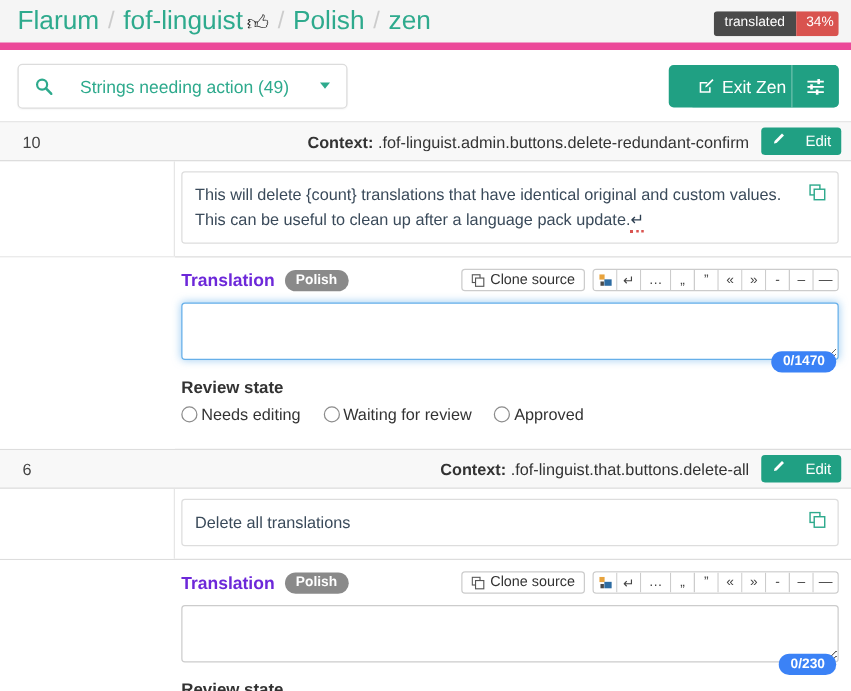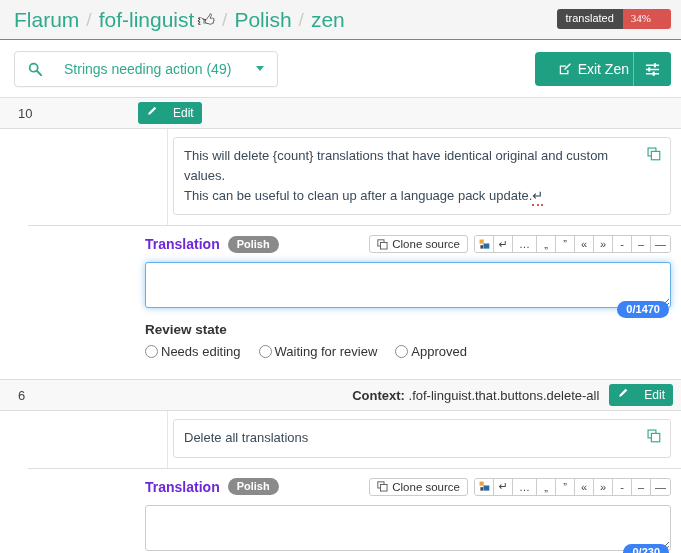--- a/index.html
+++ b/index.html
@@ -10,21 +10,21 @@
     font-family: "Liberation Sans", sans-serif;
     font-size: 13px;
     color: #333333;
     overflow: hidden;
   }
 
   
   .topbar {
     height: 40px;
     background: #f5f5f5;
-    border-bottom: 1px solid #ec4899;
+    border-bottom: 6px solid #ec4899;
     display: flex;
     align-items: center;
     padding: 0 10px 0 14px;
     position: relative;
   }
   .crumbs { display: flex; align-items: center; gap: 0px; }
   .crumb {
     color: #2eaa8d;
     font-size: 21px;
     text-decoration: none;
@@ -58,23 +58,22 @@
   }
   .badge-label {
     background: #4a4a4a;
     color: #ffffff;
     padding: 4px 9px 5px 9px;
     line-height: 1;
   }
   .badge-pct {
     background: #d9534f;
     color: #ffffff;
-    padding: 4px 20px 5px 8px;
+    padding: 4px 4px 5px 8px;
     line-height: 1;
-    font-family: Liberation Serif, serif;
   }
 
   
   .actionbar {
     height: 58px;
     background: #ffffff;
     display: flex;
     align-items: center;
     padding: 0 10px 0 14px;
     position: relative;
@@ -168,21 +167,20 @@
     display: inline-flex;
     align-items: flex-start;
     gap: 16px;
     cursor: pointer;
   }
 
   
   .source-row {
     border-bottom: 1px solid #dddddd;
     display: flex;
-    margin-left: 28px;
   }
   .source-gutter { width: 140px; flex: 0 0 140px; border-right: 1px solid #e6e6e6; background:#fff; }
   .source-wrap { flex: 1; padding: 8px 10px 10px 5px; }
   .source-box {
     border: 1px solid #dddddd;
     border-radius: 3px;
     background: #ffffff;
     padding: 8px 34px 8px 10px;
     position: relative;
     font-size: 13px;
@@ -387,20 +385,21 @@
           <rect x="8.2" y="10.3" width="2.2" height="4.4" fill="#fff"></rect>
         </svg>
       </span>
     </button>
   </div>
 </div>
 
 <div class="unit">
   <div class="unit-head">
     <span class="unit-num">10</span>
+    <span class="unit-context"><b>Context:</b> <span>.fof-linguist.admin.buttons.delete-redundant-confirm</span></span>
     <button class="btn-edit">
       <span>
         <svg width="11" height="11" viewBox="0 0 16 16">
             <path d="M12.5 1.2l2.3 2.3-8.6 8.6-3.1.8.8-3.1z" fill="#fff"></path>
           </svg>
       </span>
       <span>Edit</span>
     </button>
   </div>
 

